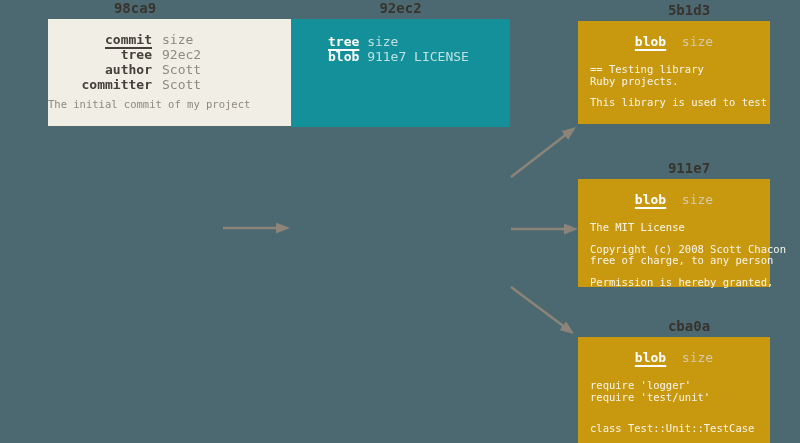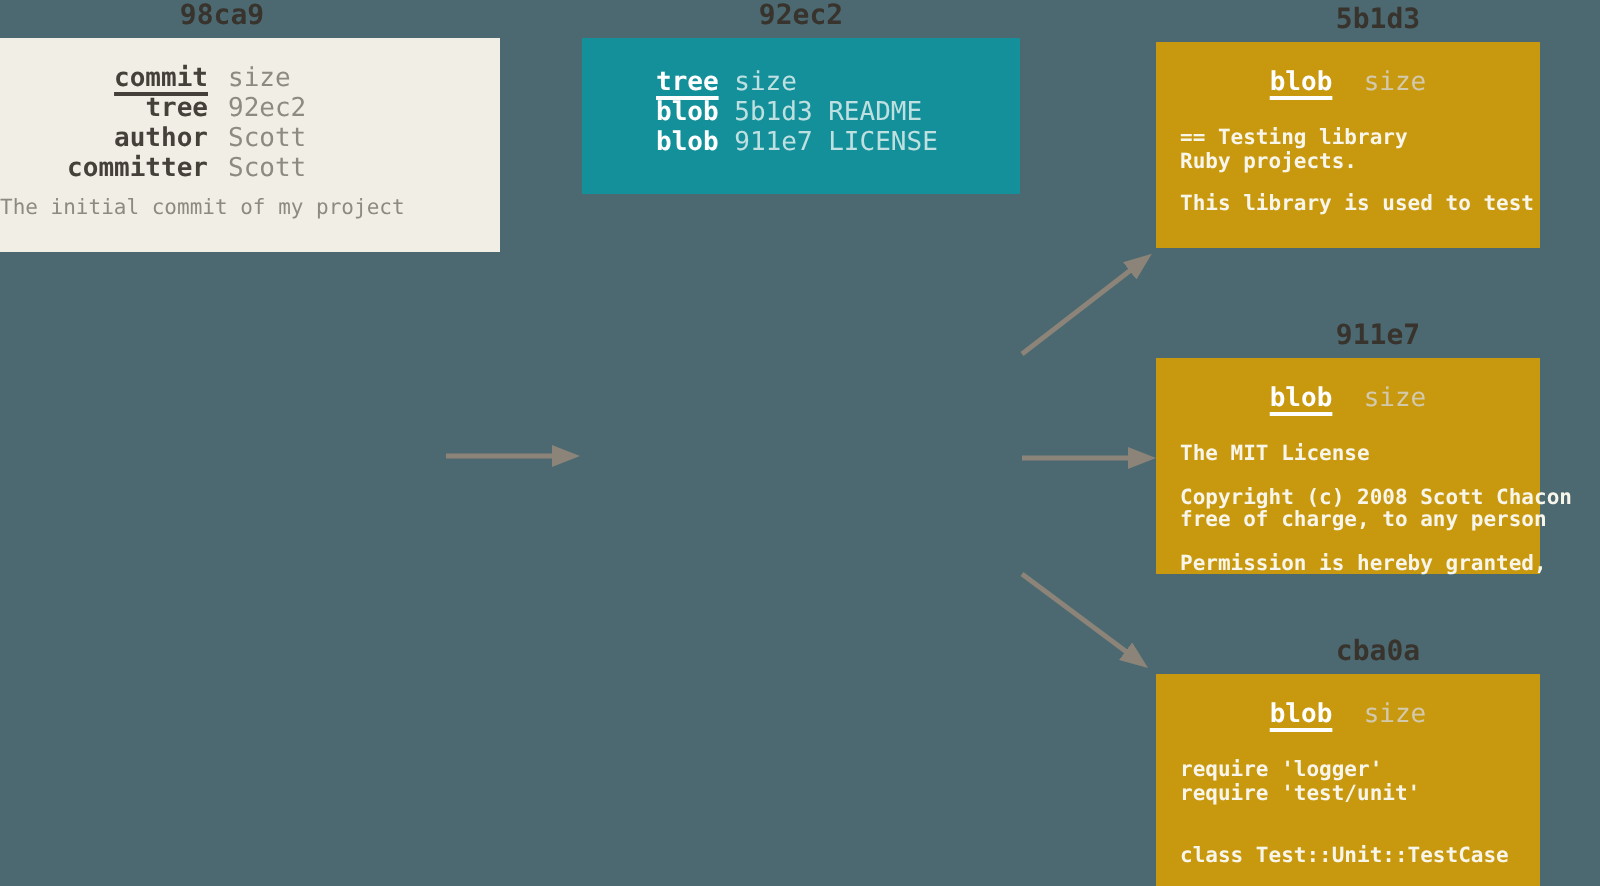--- a/index.html
+++ b/index.html
@@ -27,47 +27,47 @@
   .node{position:absolute;}
   .hash-label{
     height:16px;line-height:16px;text-align:center;
     font-weight:bold;font-size:14px;color:var(--hash);
     margin-bottom:3px;
   }
   .box{position:relative;}
   .u{text-decoration:underline;text-decoration-thickness:2px;text-underline-offset:3px;}
 
   
-  .commit-node{left:0;top:160;width:222px;}
+  .commit-node{left:0;top:160;width:222px;padding-left:48px;}
   .commit-box{width:250px;height:107px;background:var(--cream);padding-top:13px;}
   .kv{display:grid;grid-template-columns:104px 1fr;column-gap:10px;font-size:13px;line-height:15px;}
   .kv .key{text-align:right;font-weight:bold;color:var(--cream-key);}
   .kv .val{color:var(--cream-val);}
   .caption{margin-top:6px;text-align:left;font-size:10.5px;color:var(--cream-val);}
 
   
   .tree-node{left:291px;top:160;width:219px;}
-  .tree-box{width:219px;height:78px;background:var(--teal);padding:15px 0 0 37px;
+  .tree-box{width:219px;height:108px;background:var(--teal);padding:15px 0 0 37px;
             font-size:13px;line-height:15px;color:#fff;}
   .tree-box .dim{color:var(--teal-dim);}
   .tree-box .typ{font-weight:bold;color:#fff;}
 
   
   .blob-node{width:222px;left:578px;}
   .blob-node-1{top:2px;}
   .blob-node-2{top:160px;}
   .blob-node-3{top:318px;}
   .blob-box{width:192px;background:var(--gold);}
   .blob-box-1{height:103px;}
   .blob-box-2{height:108px;}
   .blob-box-3{height:125px;}
   .blob-head{padding-top:13px;text-align:center;font-size:13px;color:#fff;}
   .blob-head .typ{font-weight:bold;color:#fff;}
   .blob-head .dim{color:var(--gold-dim);}
-  .blob-body{padding-left:12px;font-size:10.5px;line-height:11.5px;color:var(--white);font-weight:bold;}
+  .blob-body{padding-left:12px;font-size:10.5px;line-height:11.5px;color:var(--white);}
   .line{white-space:pre;}
   .para{margin-top:10px;}
   .para-first{margin-top:15px;}
   .para-lg{margin-top:20px;}
 </style>
 </head>
 <body>
 
 <div class="canvas">
 
@@ -97,21 +97,20 @@
         <span class="val">Scott</span>
       </div>
       <div class="caption">The initial commit of my project</div>
     </div>
   </div>
 
   <div class="node tree-node">
     <div class="hash-label">92ec2</div>
     <div class="box tree-box">
       <div class="line"><span class="typ u">tree</span> <span class="dim">size</span></div>
-      <div class="line"><span class="typ">blob</span> <span class="dim"><span>5b1d3</span> <span>README</span></span></div>
       <div class="line"><span class="typ">blob</span> <span class="dim"><span>911e7</span> <span>LICENSE</span></span></div>
     </div>
   </div>
 
   <div class="node blob-node blob-node-1">
     <div class="hash-label">5b1d3</div>
     <div class="box blob-box blob-box-1">
       <div class="blob-head"><span class="typ u">blob</span>&nbsp; <span class="dim">size</span></div>
       <div class="blob-body">
         <div class="line para-first">== Testing library</div>

